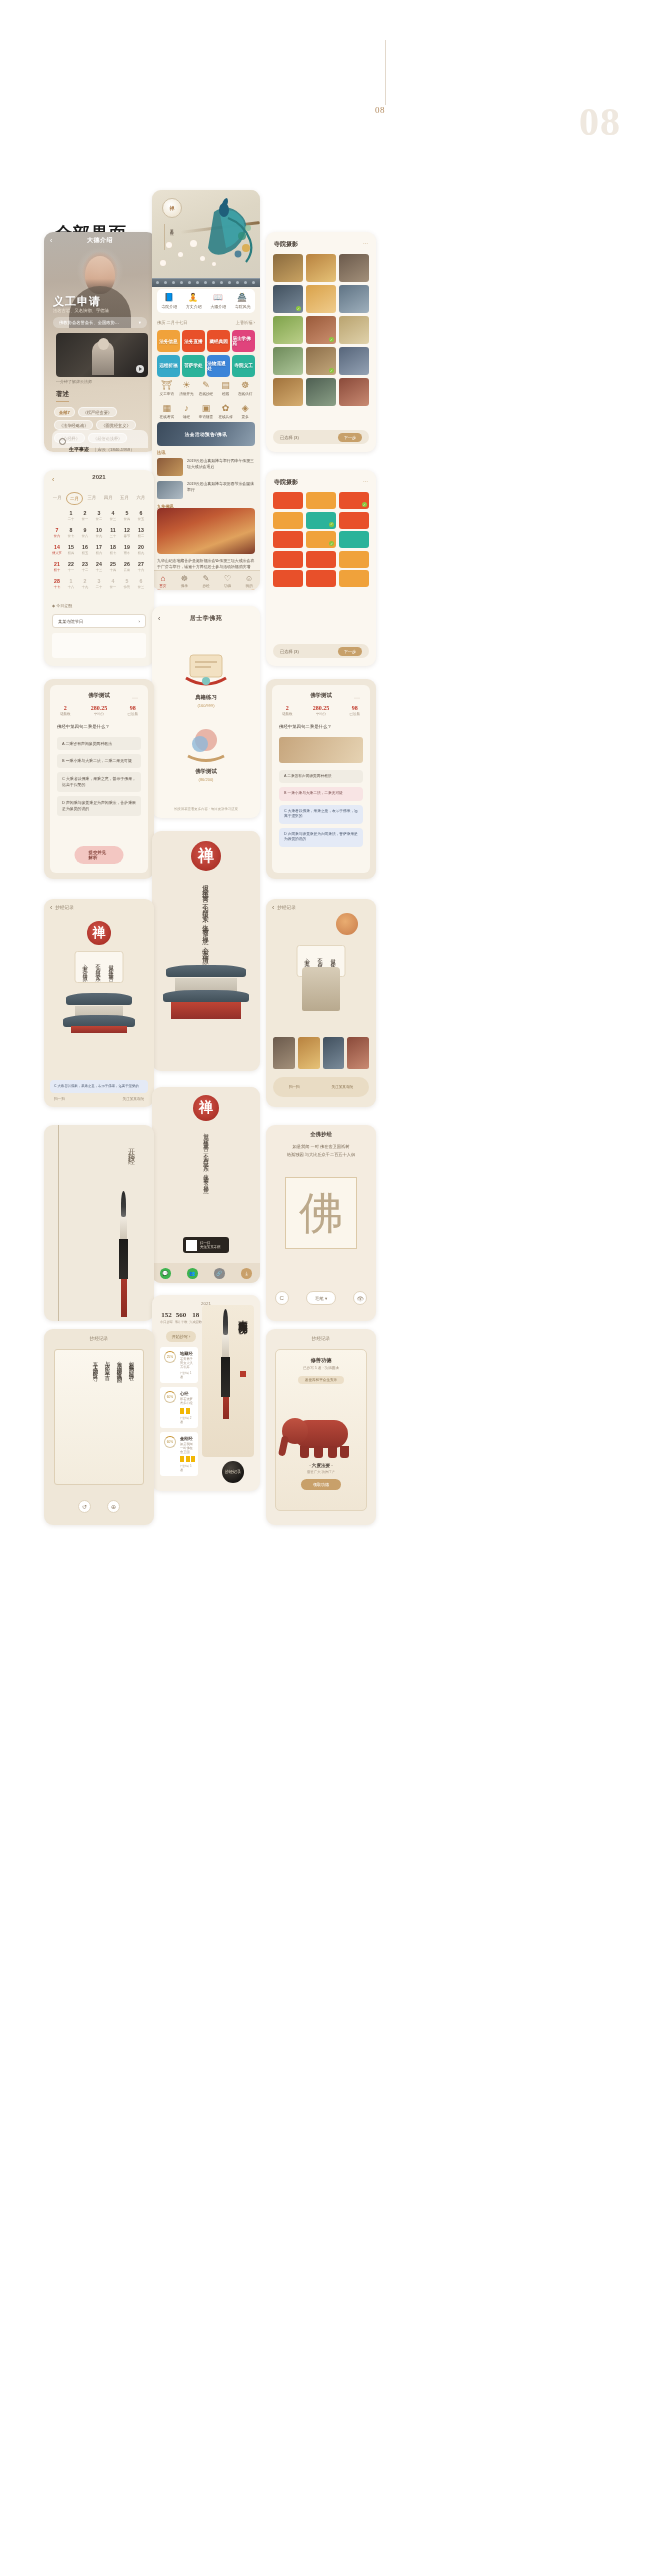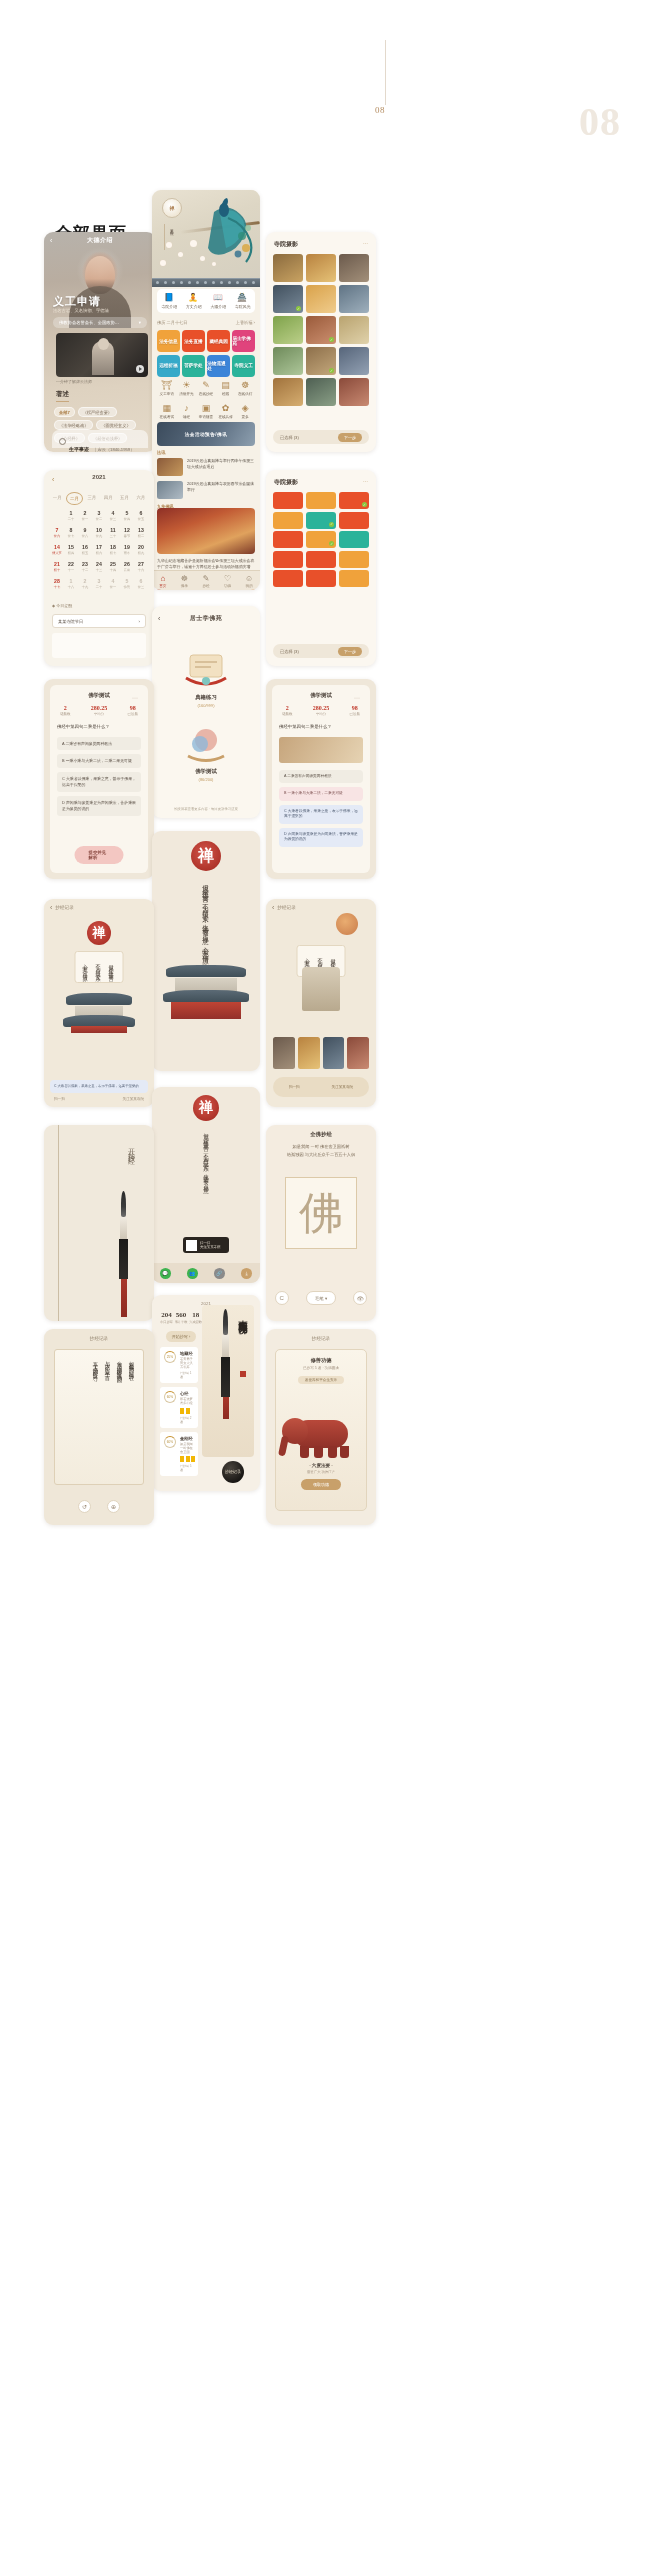--- a/index.html
+++ b/index.html
@@ -1191,21 +1191,21 @@
       <span class="tl">👁</span>
     </div>
   </div>
 </div>
 
 <div class="phone sl" style="left:152px; top:1295px; width:108px; height:196px;">
   <div class="screen">
     <div class="sl-top">2021</div>
     <div class="sl-nums" style="right:58px;">
       <div class="n">
-          <div class="v">204</div>
+          <div class="v">152</div>
           <div class="k">今日抄写</div>
         </div>
       <div class="n">
           <div class="v">560</div>
           <div class="k">累计字数</div>
         </div>
       <div class="n">
           <div class="v">18</div>
           <div class="k">完成篇数</div>
         </div>

